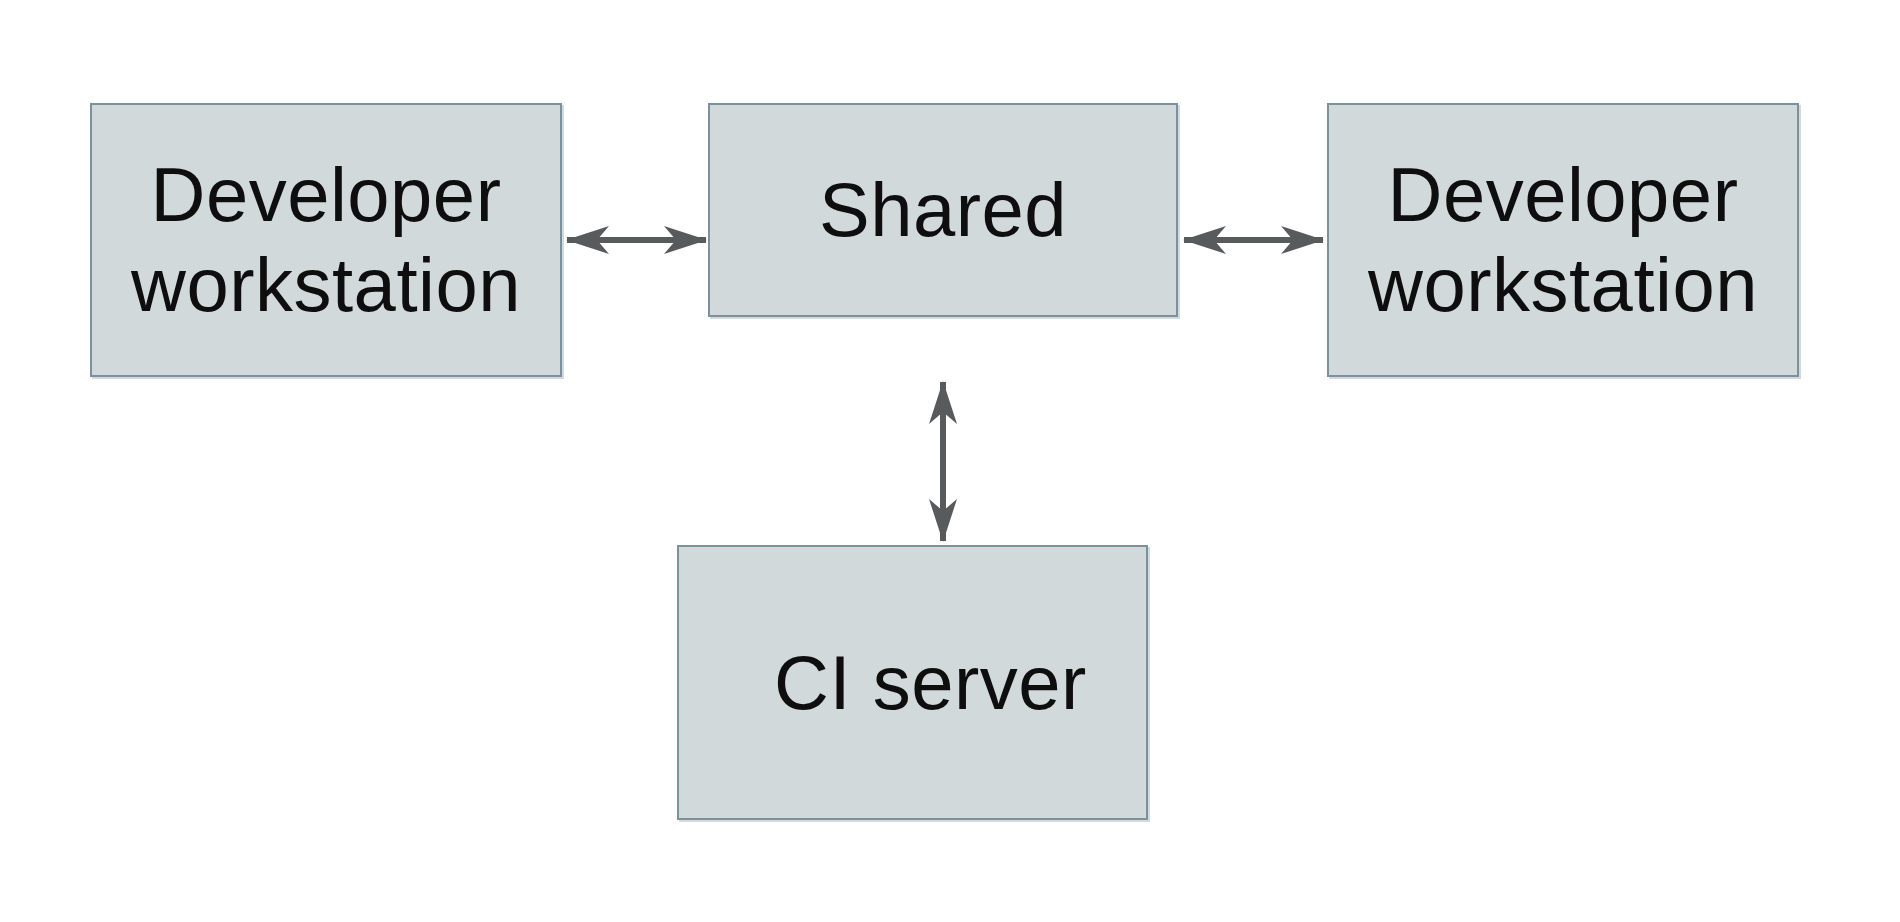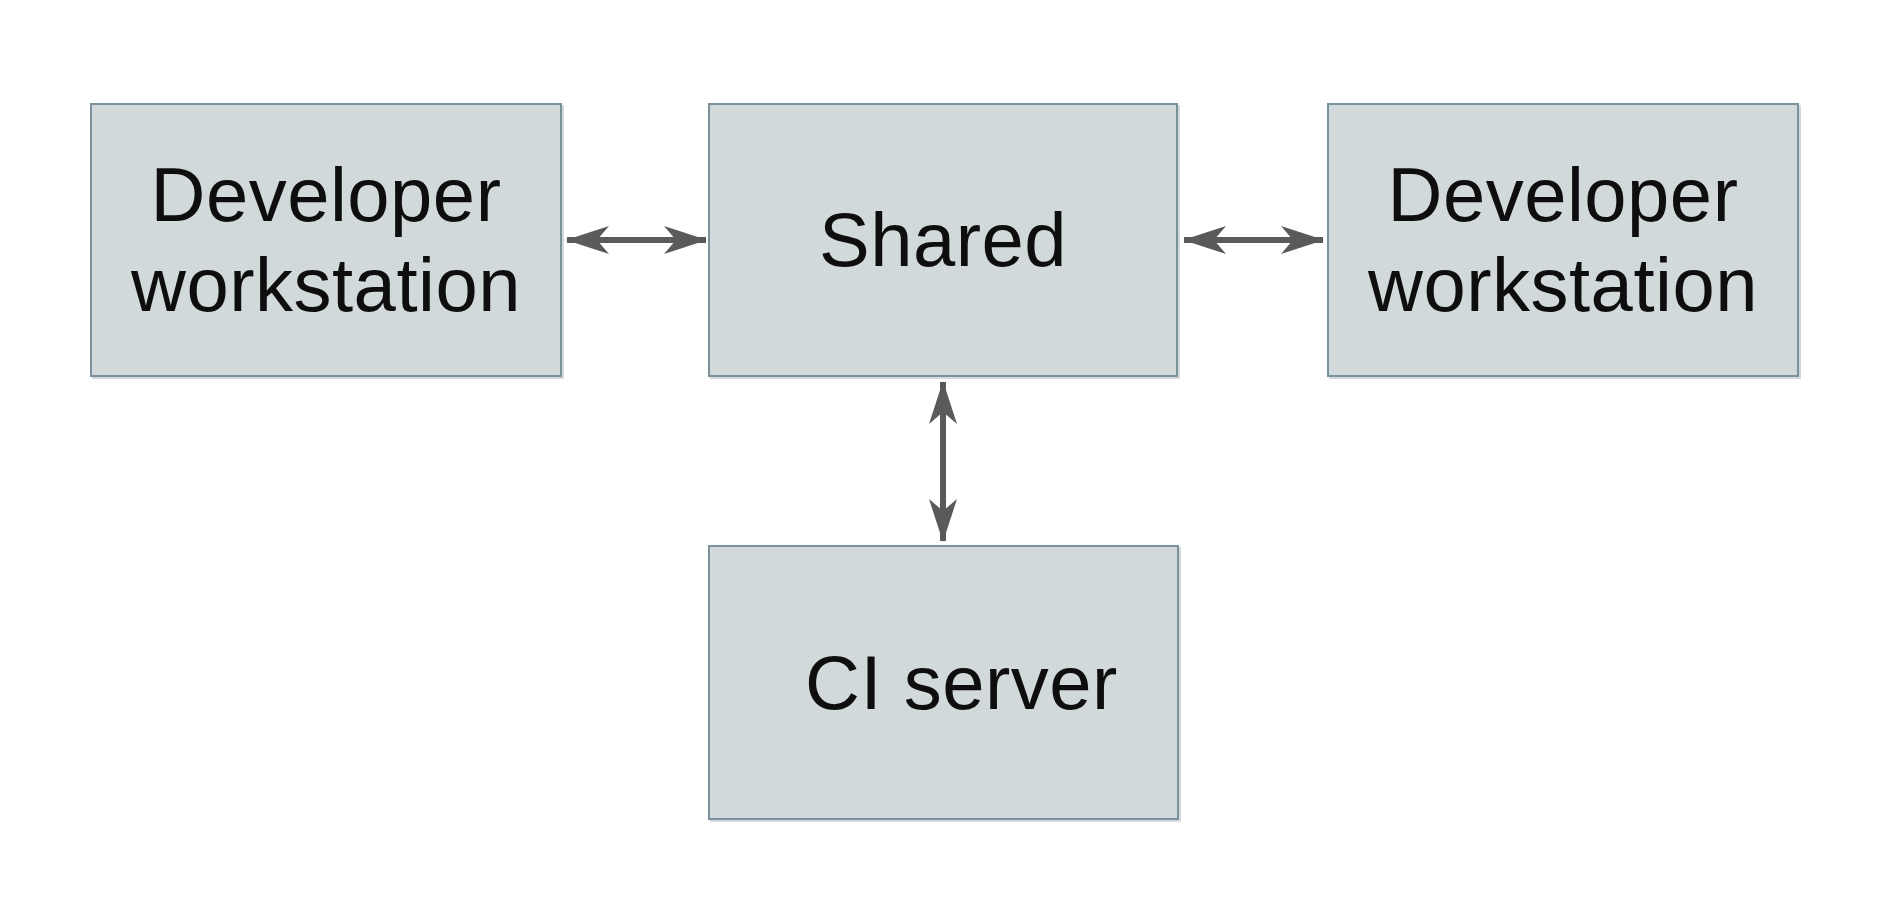--- a/index.html
+++ b/index.html
@@ -43,23 +43,23 @@
     flex-direction: column;
     align-items: center;
     justify-content: center;
     text-align: center;
     color: var(--text);
     font-size: 76px;
     line-height: 90px;
     letter-spacing: 0.5px;
   }
   .node-dev-left   { left: 90px;   top: 103px; width: 472px; height: 274px; }
-  .node-shared     { left: 708px;  top: 103px; width: 470px; height: 274px; }
+  .node-shared     { left: 708px;  top: 103px; width: 470px; height: 214px; }
   .node-dev-right  { left: 1327px; top: 103px; width: 472px; height: 274px; }
-  .node-ci         { left: 708px;  top: 545px; width: 471px; height: 275px; padding-left: 36px; }
+  .node-ci         { left: 677px;  top: 545px; width: 471px; height: 275px; padding-left: 36px; }
   .node-line { display: block; }
 </style>
 </head>
 <body>
 
 <div class="canvas">
 
   <svg class="arrows" viewBox="0 0 1900 922" xmlns="http://www.w3.org/2000/svg">
     <defs>
       <marker id="barb" viewBox="0 0 43 28" markerWidth="43" markerHeight="28" markerUnits="userSpaceOnUse" refX="42" refY="14" orient="auto-start-reverse">

